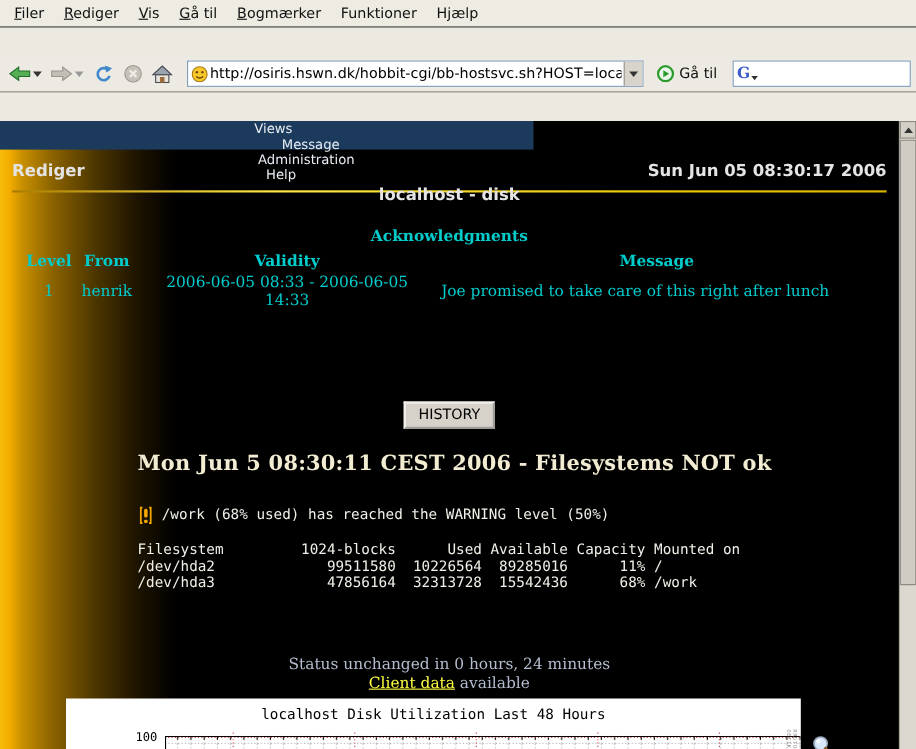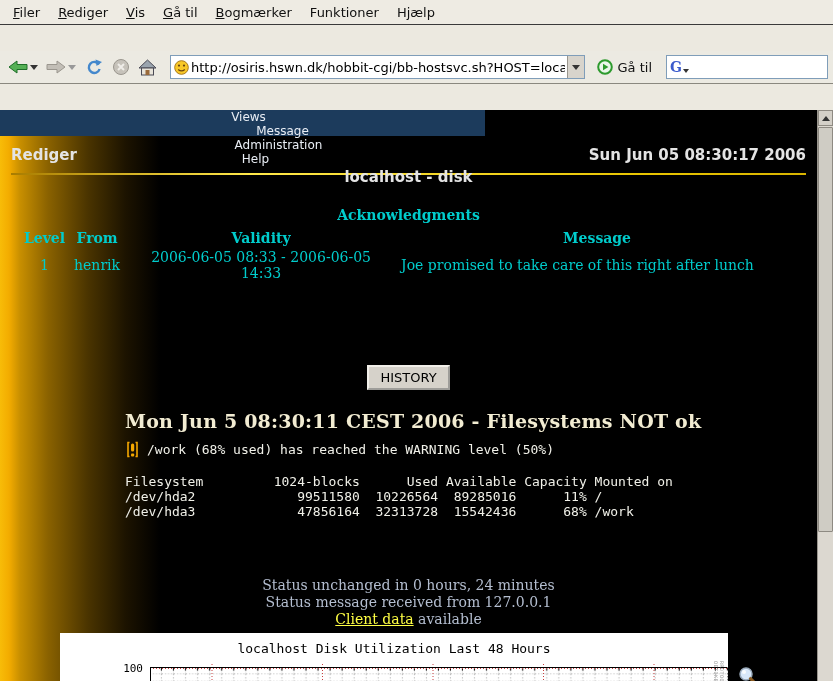--- a/index.html
+++ b/index.html
@@ -63,21 +63,21 @@
 
   
   .history-row { margin-top:82px; text-align:center; }
   .history-btn { font-family:"DejaVu Sans",sans-serif; font-size:13px; color:#000; background:#d6d2ca;
                  border:2px outset #f2f0ea; padding:3px 11px; box-shadow:1px 1px 0 #000; }
 
   
   .report { margin-left:125px; }
   .report h2 { margin-top:20px; font-family:"DejaVu Serif",serif; font-size:19px; font-weight:bold;
                color:#f2ecd2; letter-spacing:0.2px; }
-  .warnline { margin-top:9px; display:flex; align-items:center; gap:7px;
+  .warnline { margin-top:28px; display:flex; align-items:center; gap:7px;
               font-family:"DejaVu Sans Mono","Liberation Mono",monospace; font-size:13px; color:#f0f0e8; }
   .df { margin-top:16px; font-family:"DejaVu Sans Mono","Liberation Mono",monospace;
         font-size:13px; line-height:15px; color:#f0f0e8; }
 
   
   .statusinfo { margin-top:58px; text-align:center; font-family:"DejaVu Serif",serif;
                 font-size:14px; line-height:17px; color:#b4bed0; }
   .statusinfo a { color:#ffff44; text-decoration:underline; cursor:pointer; }
 
   
@@ -243,21 +243,20 @@
           </svg>
           <span>/work (68% used) has reached the WARNING level (50%)</span>
         </div>
         <pre class="df">Filesystem         1024-blocks      Used Available Capacity Mounted on
 /dev/hda2             99511580  10226564  89285016      11% /
 /dev/hda3             47856164  32313728  15542436      68% /work</pre>
       </div>
 
       <div class="statusinfo">
         <div>Status unchanged in 0 hours, 24 minutes</div>
-        <div>Status message received from 127.0.0.1</div>
         <div>
           <a>Client data</a><span> available</span>
         </div>
       </div>
 
       <div class="graph-row">
         <div class="graphbox">
           <div class="gtitle">localhost Disk Utilization Last 48 Hours</div>
           <div class="plotrow">
             <div class="ylab">100</div>

